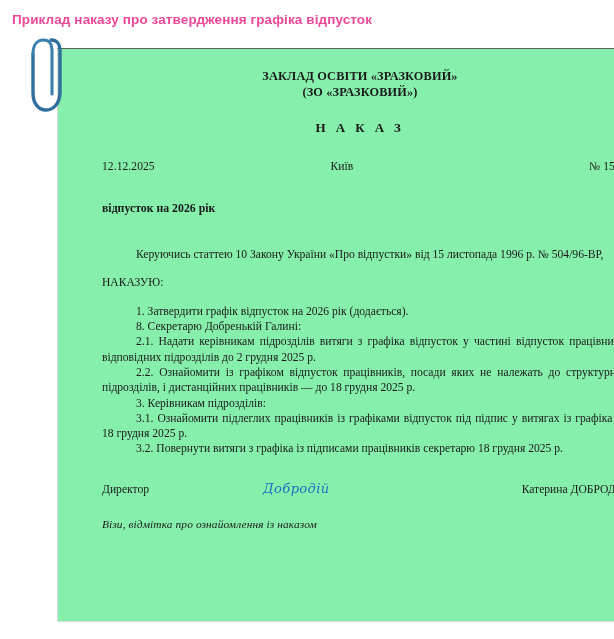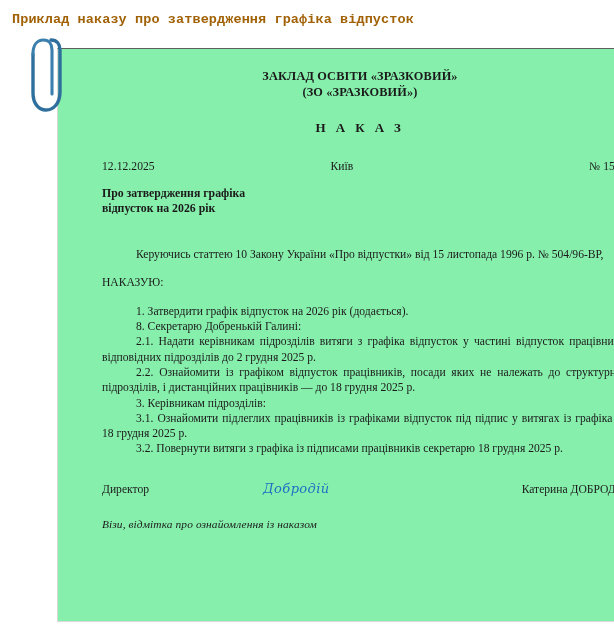--- a/index.html
+++ b/index.html
@@ -16,25 +16,25 @@
     color: #1a1a1a;
     position: relative;
     overflow: hidden;
   }
 
   
   .page-title {
     position: absolute;
     left: 12px;
     top: 12px;
-    font-family: Liberation Mono, monospace;
+    font-family: Liberation Sans, sans-serif;
     font-weight: bold;
     font-size: 13.5px;
     letter-spacing: 0.1px;
-    color: #a16207;
+    color: #ec4899;
     white-space: nowrap;
   }
 
   
   .doc-card {
     position: absolute;
     left: 57px;
     top: 48px;
     width: 608px;
     height: 574px;
@@ -185,21 +185,21 @@
 
     <div class="nakaz-word">Н А К А З</div>
 
     <div class="meta-row">
       <span class="m-date">12.12.2025</span>
       <span class="m-city">Київ</span>
       <span class="m-num">№ 155/аг</span>
     </div>
 
     <div class="subject">
-      <span>Про затвердження графіка</span><br>
+      <br>
       <span>відпусток на 2026 рік</span>
     </div>
 
     <div class="body-block">
       <p class="p-preamble" style="margin:0;">Керуючись статтею 10 Закону України «Про відпустки» від 15 листопада 1996 р. № 504/96-ВР,</p>
 
       <p class="p-order-word" style="margin:13px 0 0 0;">НАКАЗУЮ:</p>
 
       <div class="items">
         <p class="item">1. Затвердити графік відпусток на 2026 рік (додається).</p>

